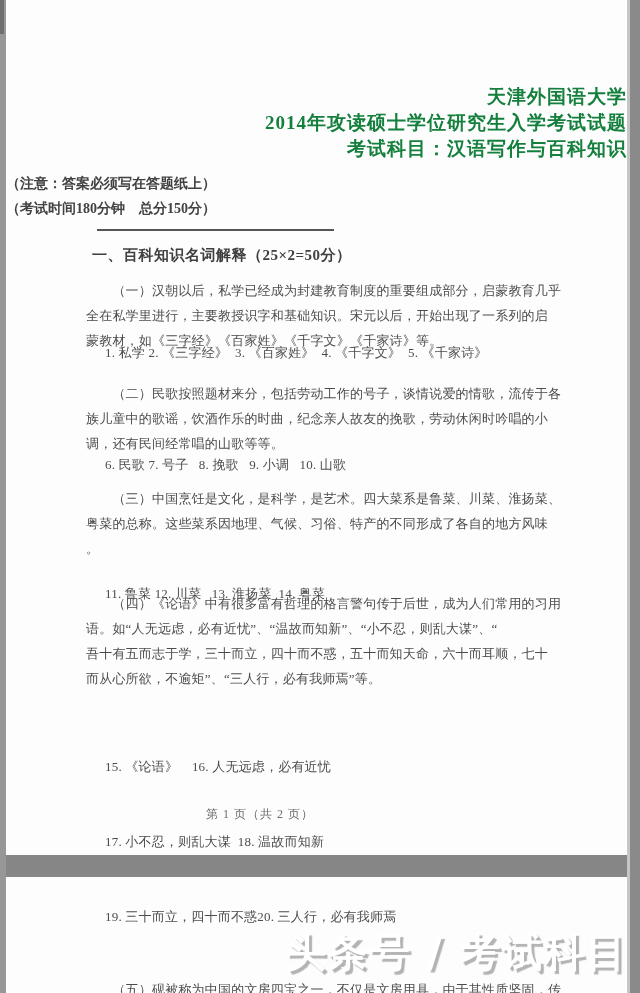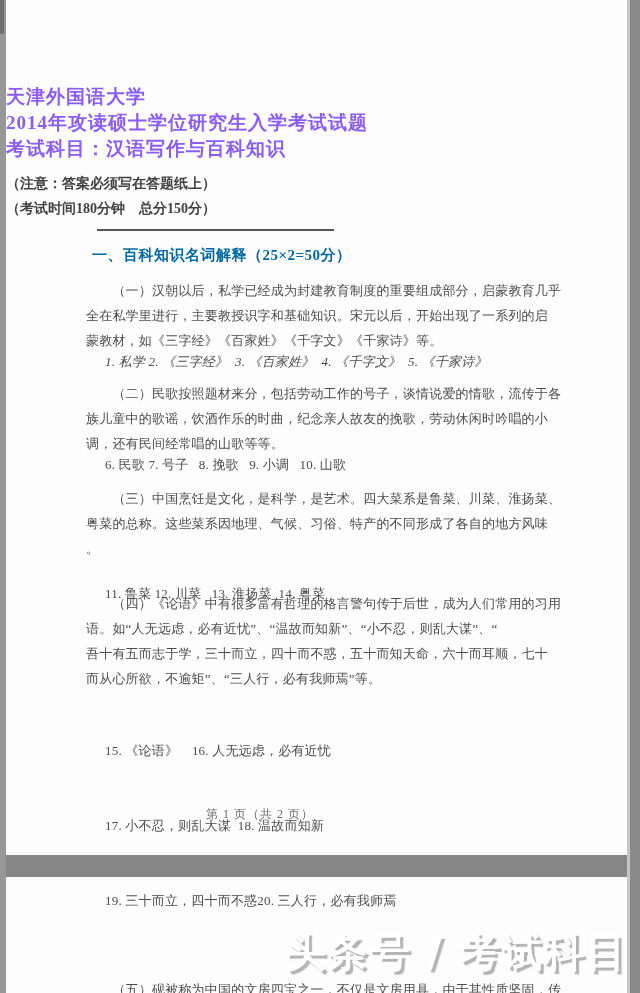--- a/index.html
+++ b/index.html
@@ -14,54 +14,54 @@
   
   .strip-left{position:absolute;left:0;top:0;width:6px;height:993px;background:#979797;}
   .strip-left-dark{position:absolute;left:0;top:0;width:4px;height:34px;background:#6f6f6f;}
   .strip-right{position:absolute;left:630px;top:0;width:10px;height:993px;background:#8a8a8a;}
   .strip-right-sliver{position:absolute;left:627px;top:0;width:3px;height:993px;background:#c6c6c6;}
   
   .page-gap{position:absolute;left:0;top:855px;width:640px;height:22px;background:#868686;}
 
   .titles{
     position:absolute;left:6px;top:84px;width:621px;
-    text-align:left;font-weight:700;font-size:19px;line-height:26px;color:#8b5cf6;
+    text-align:right;font-weight:700;font-size:19px;line-height:26px;color:#15803d;
     letter-spacing:1px;
   }
   .notes{
     position:absolute;left:6px;top:171px;width:621px;
     text-align:left;font-weight:700;font-size:14px;line-height:25px;color:#424242;
   }
   .header-rule{position:absolute;left:97px;top:229px;width:237px;height:2px;background:#565656;}
 
   .section-heading{
     position:absolute;left:92px;top:246px;
-    font-weight:700;font-size:15px;color:#0369a1;letter-spacing:0.5px;
+    font-weight:700;font-size:15px;color:#404040;letter-spacing:0.5px;
   }
 
   .para{
     position:absolute;left:86px;width:500px;
     font-size:13px;line-height:25px;
     white-space:pre-wrap;
     letter-spacing:0.2px;
   }
   .items{
     position:absolute;left:105px;width:490px;
     font-size:13px;line-height:25px;
     white-space:pre-wrap;
     letter-spacing:0.2px;
   }
   .q1-para{top:278px;}
-  .q1-items{top:349px;font-style:italic;}
+  .q1-items{top:340px;}
   .q2-para{top:381px;}
   .q2-items{top:452px;}
   .q3-para{top:486px;}
   .q3-items{top:544px;margin-top:37px;}
   .q4-para{top:591px;}
-  .q4-items{top:688px;}
+  .q4-items{top:704px;}
 
   .page-footer{
     position:absolute;left:6px;top:806px;width:508px;
     text-align:center;font-size:12px;color:#6b6b6b;letter-spacing:1px;
   }
 
   .watermark{
     position:absolute;right:12px;top:930px;
     font-family:"DejaVu Sans","Liberation Sans",sans-serif;
     font-weight:700;font-size:40px;line-height:44px;

